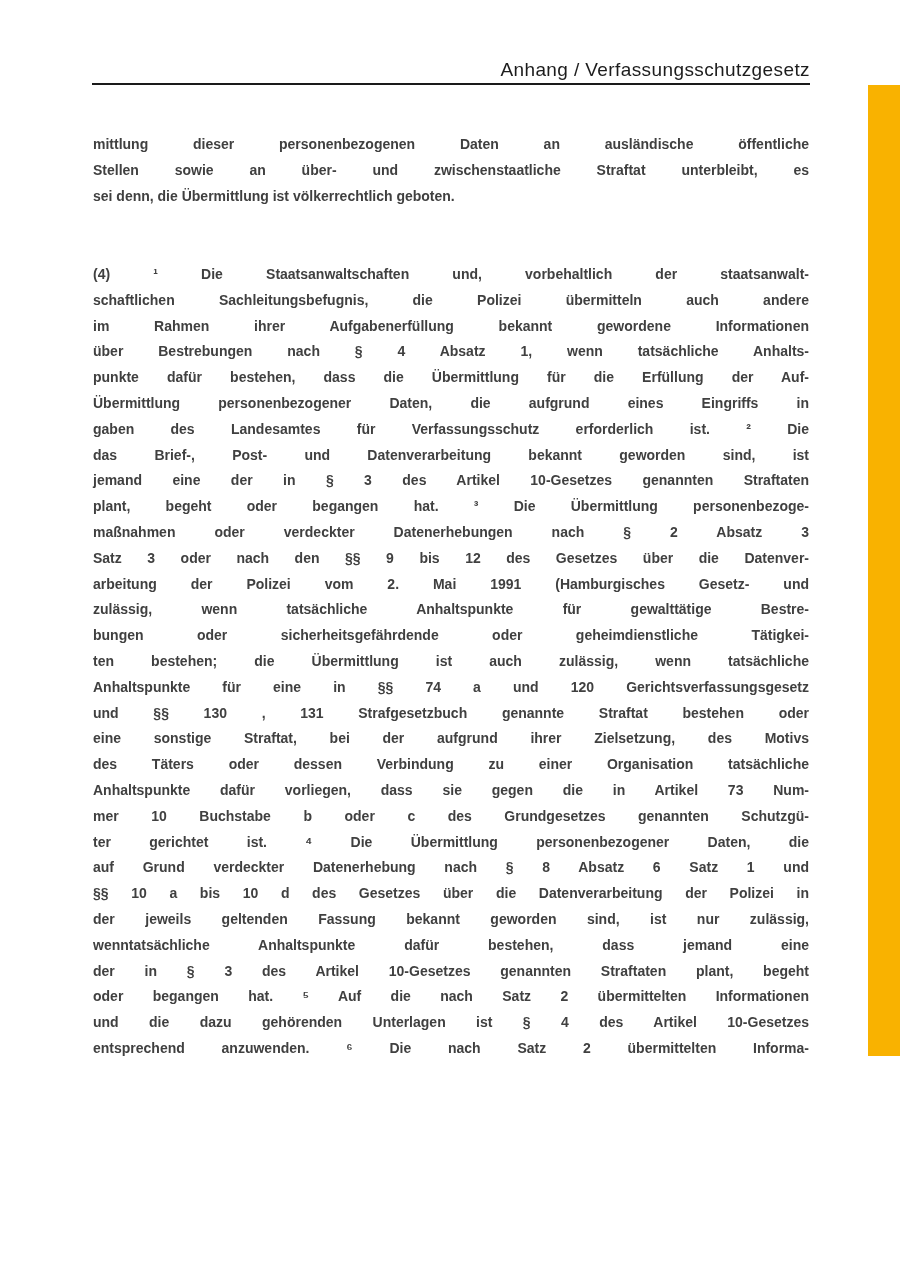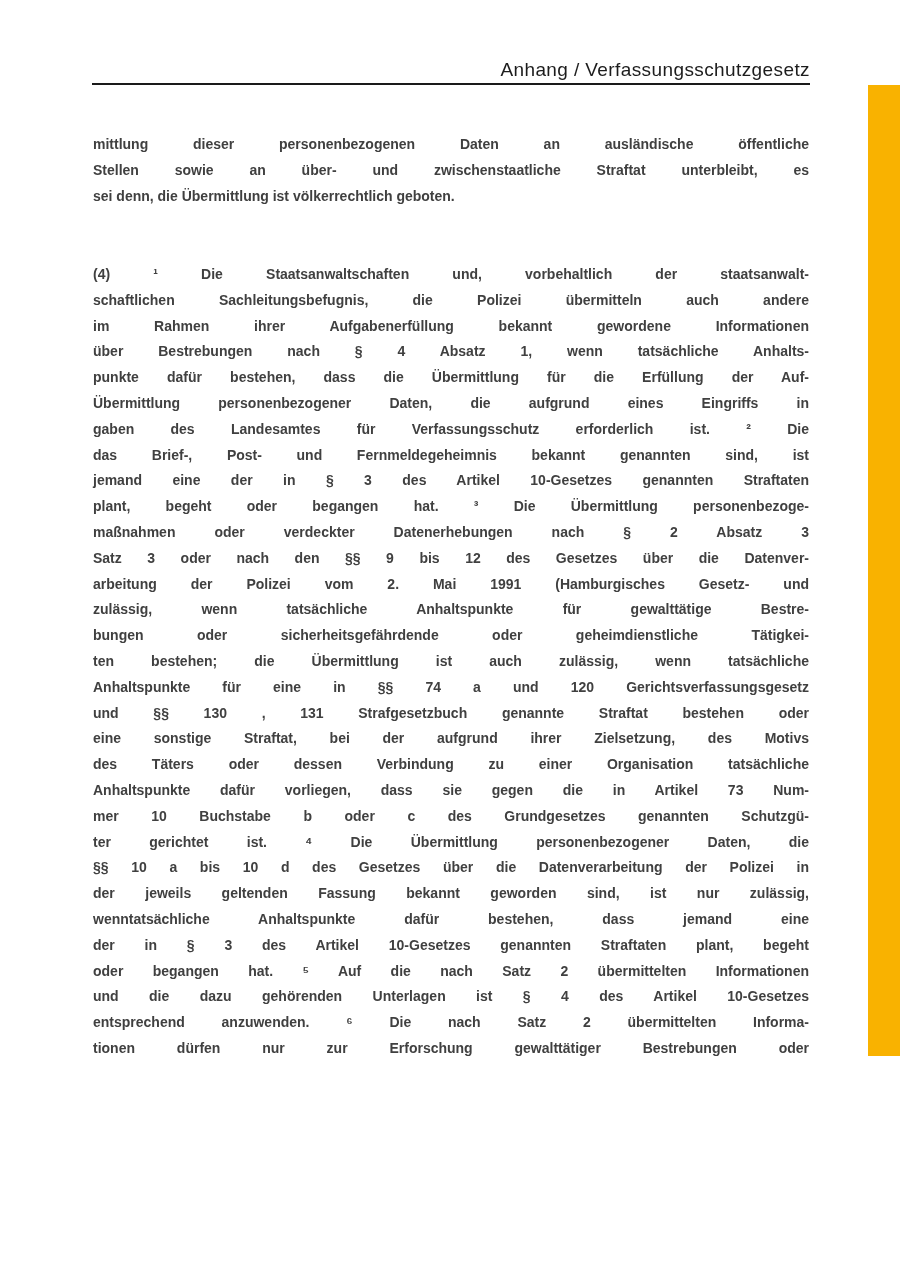--- a/index.html
+++ b/index.html
@@ -92,36 +92,37 @@
     </div>
 
   <div class="paragraph paragraph-2">
       <div class="text-line">(4) ¹ Die Staatsanwaltschaften und, vorbehaltlich der staatsanwalt-</div>
       <div class="text-line">schaftlichen Sachleitungsbefugnis, die Polizei übermitteln auch andere</div>
       <div class="text-line">im Rahmen ihrer Aufgabenerfüllung bekannt gewordene Informationen</div>
       <div class="text-line">über Bestrebungen nach § 4 Absatz 1, wenn tatsächliche Anhalts-</div>
       <div class="text-line">punkte dafür bestehen, dass die Übermittlung für die Erfüllung der Auf-</div>
       <div class="text-line">Übermittlung personenbezogener Daten, die aufgrund eines Eingriffs in</div>
       <div class="text-line">gaben des Landesamtes für Verfassungsschutz erforderlich ist. ² Die</div>
-      <div class="text-line">das Brief-, Post- und Fernmeldegeheimnis bekannt genannten sind, ist</div>
+      <div class="text-line">das Brief-, Post- und Datenverarbeitung bekannt geworden sind, ist</div>
       <div class="text-line">jemand eine der in § 3 des Artikel 10-Gesetzes genannten Straftaten</div>
       <div class="text-line">plant, begeht oder begangen hat. ³ Die Übermittlung personenbezoge-</div>
       <div class="text-line">maßnahmen oder verdeckter Datenerhebungen nach § 2 Absatz 3</div>
       <div class="text-line">Satz 3 oder nach den §§ 9 bis 12 des Gesetzes über die Datenver-</div>
       <div class="text-line">arbeitung der Polizei vom 2. Mai 1991 (Hamburgisches Gesetz- und</div>
       <div class="text-line">zulässig, wenn tatsächliche Anhaltspunkte für gewalttätige Bestre-</div>
       <div class="text-line">bungen oder sicherheitsgefährdende oder geheimdienstliche Tätigkei-</div>
       <div class="text-line">ten bestehen; die Übermittlung ist auch zulässig, wenn tatsächliche</div>
       <div class="text-line">Anhaltspunkte für eine in §§ 74 a und 120 Gerichtsverfassungsgesetz</div>
       <div class="text-line">und §§ 130 , 131 Strafgesetzbuch genannte Straftat bestehen oder</div>
       <div class="text-line">eine sonstige Straftat, bei der aufgrund ihrer Zielsetzung, des Motivs</div>
       <div class="text-line">des Täters oder dessen Verbindung zu einer Organisation tatsächliche</div>
       <div class="text-line">Anhaltspunkte dafür vorliegen, dass sie gegen die in Artikel 73 Num-</div>
       <div class="text-line">mer 10 Buchstabe b oder c des Grundgesetzes genannten Schutzgü-</div>
       <div class="text-line">ter gerichtet ist. ⁴ Die Übermittlung personenbezogener Daten, die</div>
+      <div class="text-line">auf Grund verdeckter Datenerhebung nach § 8 Absatz 6 Satz 1 und</div>
       <div class="text-line">§§ 10 a bis 10 d des Gesetzes über die Datenverarbeitung der Polizei in</div>
       <div class="text-line">der jeweils geltenden Fassung bekannt geworden sind, ist nur zulässig,</div>
       <div class="text-line">wenntatsächliche Anhaltspunkte dafür bestehen, dass jemand eine</div>
       <div class="text-line">der in § 3 des Artikel 10-Gesetzes genannten Straftaten plant, begeht</div>
       <div class="text-line">oder begangen hat. ⁵ Auf die nach Satz 2 übermittelten Informationen</div>
       <div class="text-line">und die dazu gehörenden Unterlagen ist § 4 des Artikel 10-Gesetzes</div>
       <div class="text-line">entsprechend anzuwenden. ⁶ Die nach Satz 2 übermittelten Informa-</div>
       <div class="text-line">tionen dürfen nur zur Erforschung gewalttätiger Bestrebungen oder</div>
     </div>
 

